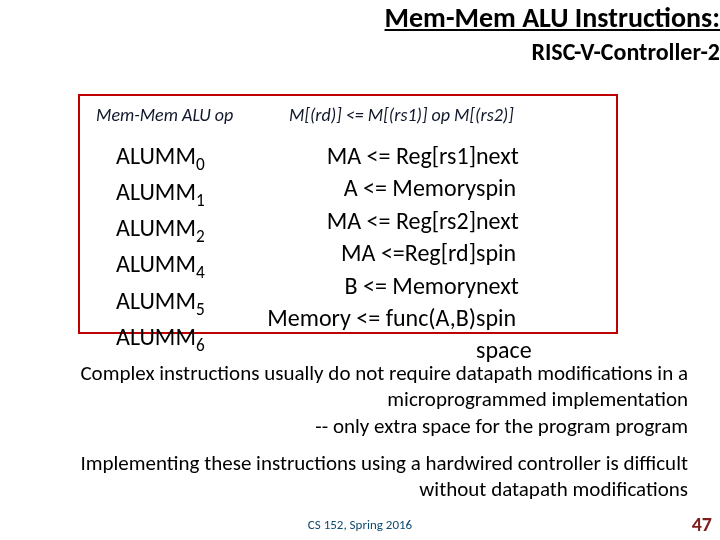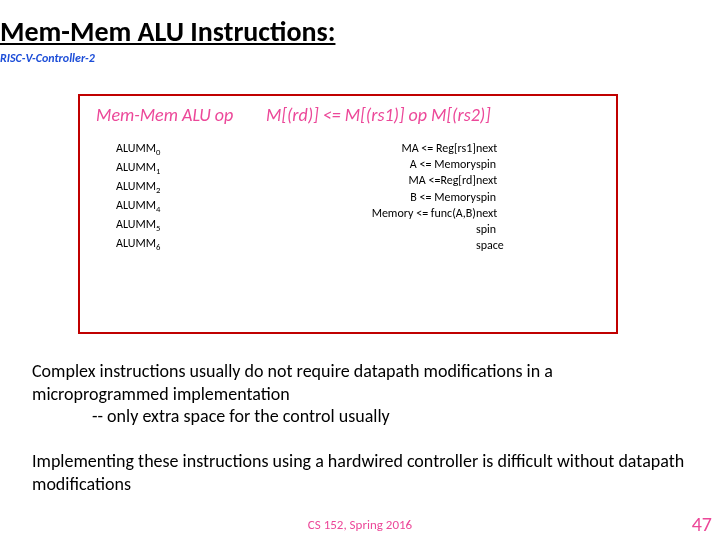--- a/index.html
+++ b/index.html
@@ -12,89 +12,90 @@
     color: #000;
     overflow: hidden;
   }
   .slide {
     position: relative;
     width: 720px;
     height: 540px;
     box-sizing: border-box;
   }
   .title-block {
-    text-align: left;
-    padding-top: 14px;
+    text-align: right;
+    padding-top: 0;
   }
   .title {
     font-size: 28px;
     font-weight: 700;
     text-decoration: underline;
     color: #000;
     margin: 0;
   }
   .subtitle {
-    font-size: 12px;
+    font-size: 24px;
     font-weight: 700;
-    font-style: italic;
-    color: #1d4ed8;
+    color: #000000;
     margin: 2px 0 0 0;
   }
   .box {
     position: absolute;
     left: 78px;
     top: 94px;
     width: 540px;
     height: 240px;
     border: 2px solid #c00000;
     box-sizing: border-box;
     padding: 8px 16px 8px 16px;
   }
   .box-header {
     display: flex;
     font-size: 18px;
     font-style: italic;
-    color: #ec4899;
+    color: #0f172a;
     margin-bottom: 14px;
+    gap: 23px;
   }
   .bh-left { width: 170px; }
   .bh-right { flex: 1; }
   .rows {
     display: flex;
-    font-size: 12px;
+    font-size: 24px;
     line-height: 1.35;
   }
   .col-name { width: 150px; padding-left: 20px; }
   .col-action { width: 210px; text-align: right; }
   .col-next { width: 80px; }
   .sub { font-size: 0.72em; vertical-align: sub; }
   .body-text {
     position: absolute;
     left: 32px;
     right: 32px;
-    font-size: 18px;
+    font-size: 21px;
     line-height: 1.25;
+    text-align: right;
   }
   .para1 { top: 360px; }
   .para2 { top: 450px; }
   .footer {
     position: absolute;
     bottom: 8px;
     width: 100%;
     text-align: center;
     font-size: 13px;
-    color: #ec4899;
+    color: #0c4a6e;
   }
   .pagenum {
     position: absolute;
     right: 8px;
     bottom: 4px;
     font-size: 20px;
-    font-weight: 400;
-    color: #ec4899;
+    font-weight: 700;
+    color: #7f1d1d;
   }
   .indent { padding-left: 60px; display: block; }
 </style>
 </head>
 <body>
 
 <div class="slide">
 
   <div class="title-block">
     <h1 class="title">Mem-Mem ALU Instructions:</h1>
@@ -111,40 +112,41 @@
         <div><span>ALUMM</span><span class="sub">0</span></div>
         <div><span>ALUMM</span><span class="sub">1</span></div>
         <div><span>ALUMM</span><span class="sub">2</span></div>
         <div><span>ALUMM</span><span class="sub">4</span></div>
         <div><span>ALUMM</span><span class="sub">5</span></div>
         <div><span>ALUMM</span><span class="sub">6</span></div>
       </div>
       <div class="col-action">
         <div>MA &lt;= Reg[rs1]</div>
         <div>A   &lt;= Memory</div>
+        <div>MA &lt;= Reg[rs2]</div>
         <div>MA &lt;=Reg[rd]</div>
         <div>B   &lt;= Memory</div>
         <div>Memory &lt;= func(A,B)</div>
         <div></div>
       </div>
       <div class="col-next">
         <div>next</div>
         <div>spin</div>
         <div>next</div>
         <div>spin</div>
         <div>next</div>
         <div>spin</div>
         <div>space</div>
       </div>
     </div>
   </div>
 
   <div class="body-text para1">
     <span>Complex instructions usually do not require datapath modifications in a microprogrammed implementation</span>
-    <span class="indent">-- only extra space for the control usually</span>
+    <span class="indent">-- only extra space for the program program</span>
   </div>
 
   <div class="body-text para2">Implementing these instructions using a hardwired controller is difficult without datapath modifications</div>
 
   <div class="footer">CS 152, Spring 2016</div>
   <div class="pagenum">47</div>
 
 </div>
 
 </body></html>

